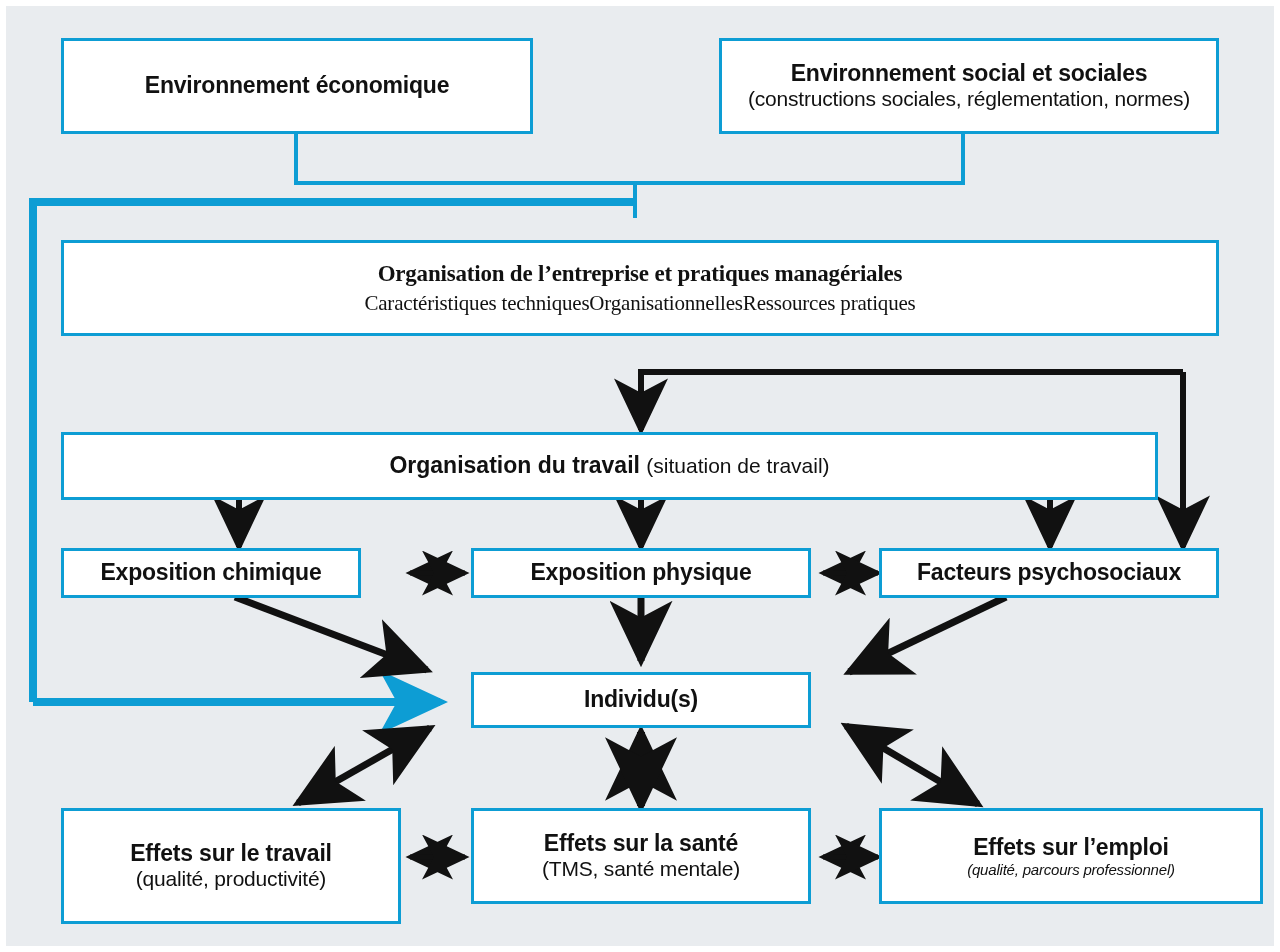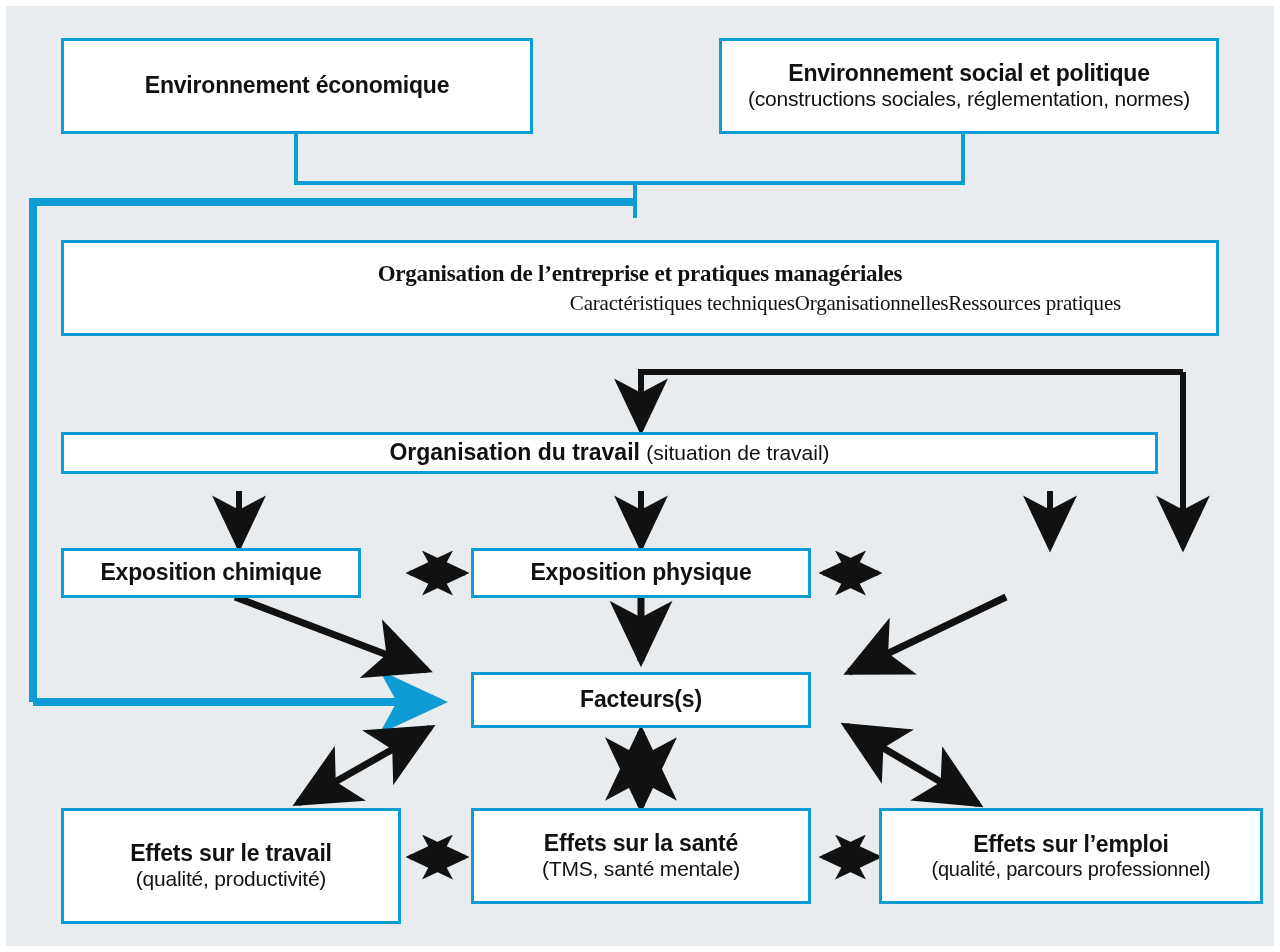--- a/index.html
+++ b/index.html
@@ -51,21 +51,21 @@
   .t-inline {
     white-space: nowrap;
     font-size: 23px;
   }
   .t-inline b { font-weight: bold; }
   .t-inline span.reg { font-weight: normal; font-size: 21px; }
   .sub-row {
     position: absolute;
     left: 0; right: 0;
     display: flex;
-    justify-content: flex-end;
+    justify-content: center;
     padding: 0 60px;
     box-sizing: border-box;
   }
   svg.links {
     position: absolute;
     left: 0; top: 0;
     width: 1268px;
     height: 940px;
     overflow: visible;
     pointer-events: none;
@@ -127,61 +127,64 @@
       <path d="M 414,851 L 459,851" stroke="#111111" stroke-width="5" fill="none" marker-end="url(#bk)"></path>
       <path d="M 862,851 L 817,851" stroke="#111111" stroke-width="5" fill="none" marker-end="url(#bk)"></path>
       <path d="M 827,851 L 872,851" stroke="#111111" stroke-width="5" fill="none" marker-end="url(#bk)"></path>
     </svg>
 
     <div class="node" style="left:55px; top:32px; width:472px; height:96px;">
       <div class="t-bold">Environnement économique</div>
     </div>
 
     <div class="node" style="left:713px; top:32px; width:500px; height:96px;">
-      <div class="t-bold">Environnement social et politique</div>
+      <div class="t-bold">Environnement social et sociales</div>
       <div class="t-reg">(constructions sociales, réglementation, normes)</div>
     </div>
 
     <div class="node" style="left:55px; top:234px; width:1158px; height:96px; justify-content:center;font-family:Liberation Serif, serif;">
       <div class="t-bold" style="margin-bottom:4px;">Organisation de l’entreprise et pratiques managériales</div>
       <div class="sub-row" style="position:static; width:100%; padding:0 95px;">
         <div class="t-reg">Caractéristiques techniques</div>
         <div class="t-reg">Organisationnelles</div>
         <div class="t-reg">Ressources pratiques</div>
       </div>
     </div>
 
-    <div class="node" style="left:55px; top:426px; width:1097px; height:42px;">
+    <div class="node" style="left:55px; top:426px; width:1097px; height:68px;">
       <div class="t-inline">
         <b>Organisation du travail</b><span>&nbsp;</span><span class="reg">(situation de travail)</span>
       </div>
     </div>
 
     <div class="node" style="left:55px; top:542px; width:300px; height:50px;">
       <div class="t-bold">Exposition chimique</div>
     </div>
 
     <div class="node" style="left:465px; top:542px; width:340px; height:50px;">
       <div class="t-bold">Exposition physique</div>
     </div>
 
+    <div class="node" style="left:873px; top:542px; width:340px; height:50px;">
+      <div class="t-bold">Facteurs psychosociaux</div>
+    </div>
 
     <div class="node" style="left:465px; top:666px; width:340px; height:56px;">
-      <div class="t-bold">Facteurs(s)</div>
+      <div class="t-bold">Individu(s)</div>
     </div>
 
     <div class="node" style="left:55px; top:802px; width:340px; height:116px;">
       <div class="t-bold">Effets sur le travail</div>
       <div class="t-reg">(qualité, productivité)</div>
     </div>
 
     <div class="node" style="left:465px; top:802px; width:340px; height:96px;">
       <div class="t-bold">Effets sur la santé</div>
       <div class="t-reg">(TMS, santé mentale)</div>
     </div>
 
     <div class="node" style="left:873px; top:802px; width:384px; height:96px;">
       <div class="t-bold">Effets sur l’emploi</div>
-      <div class="t-reg" style="font-size:20px;">(qualité, parcours professionnel)</div>
+      <div class="t-reg" style="font-size:15px;font-style:italic;">(qualité, parcours professionnel)</div>
     </div>
 
   </div>
 </div>
 
 </body></html>

